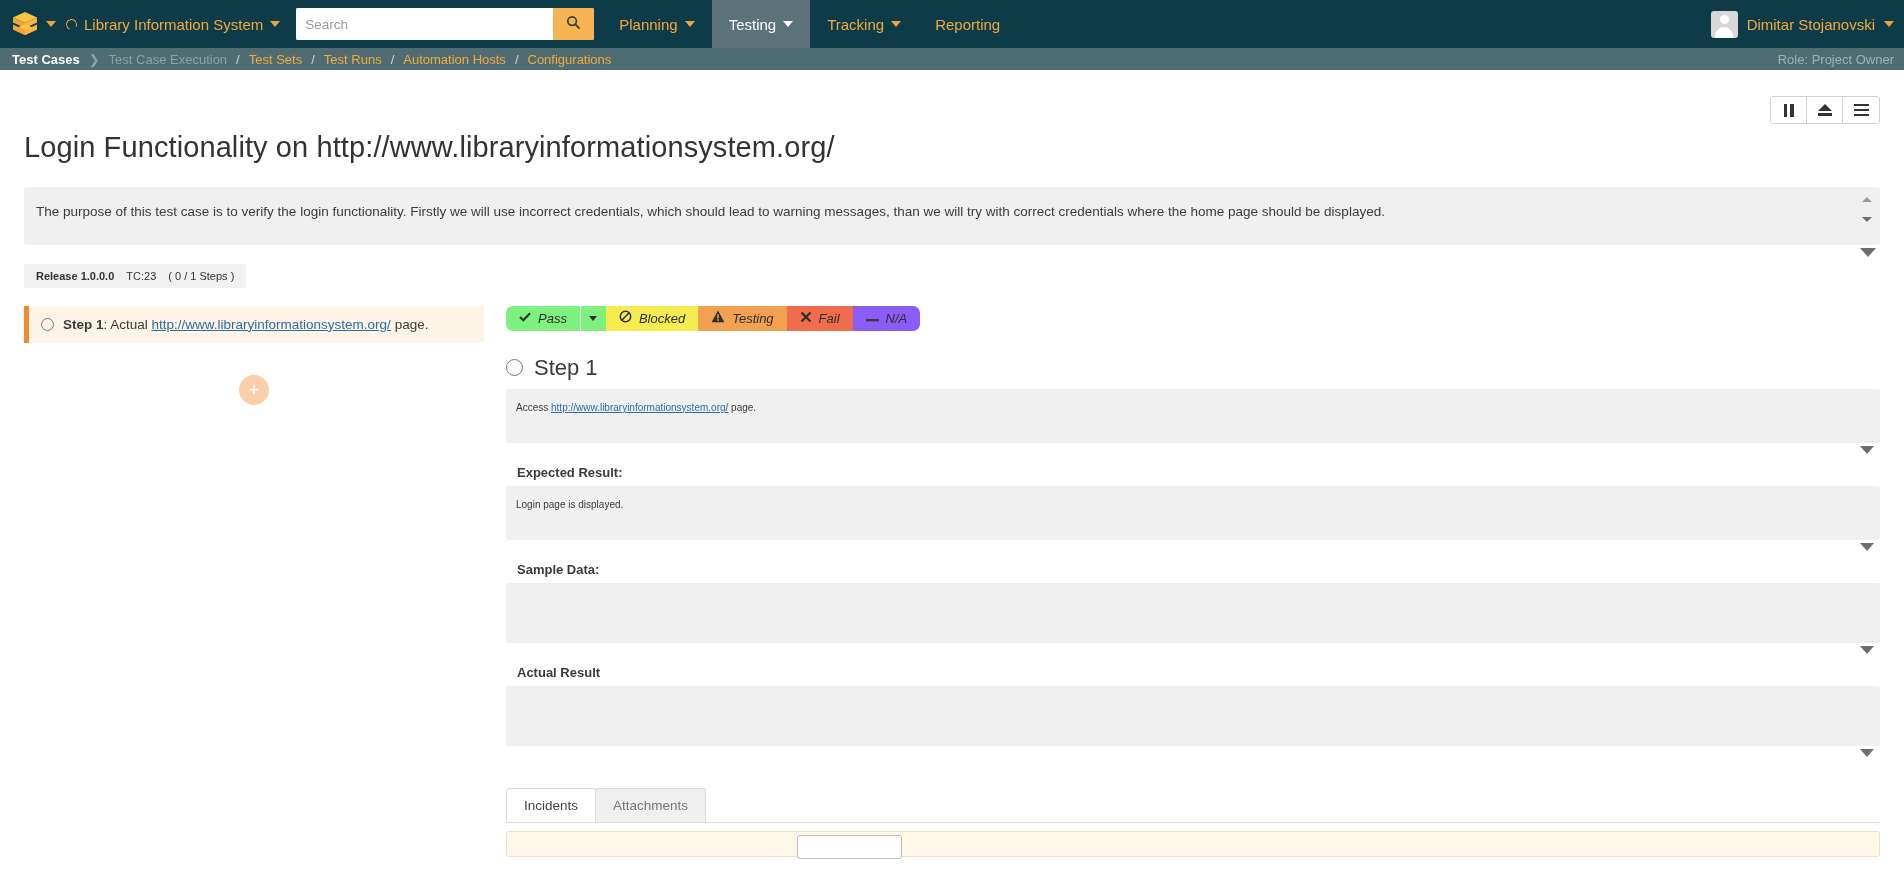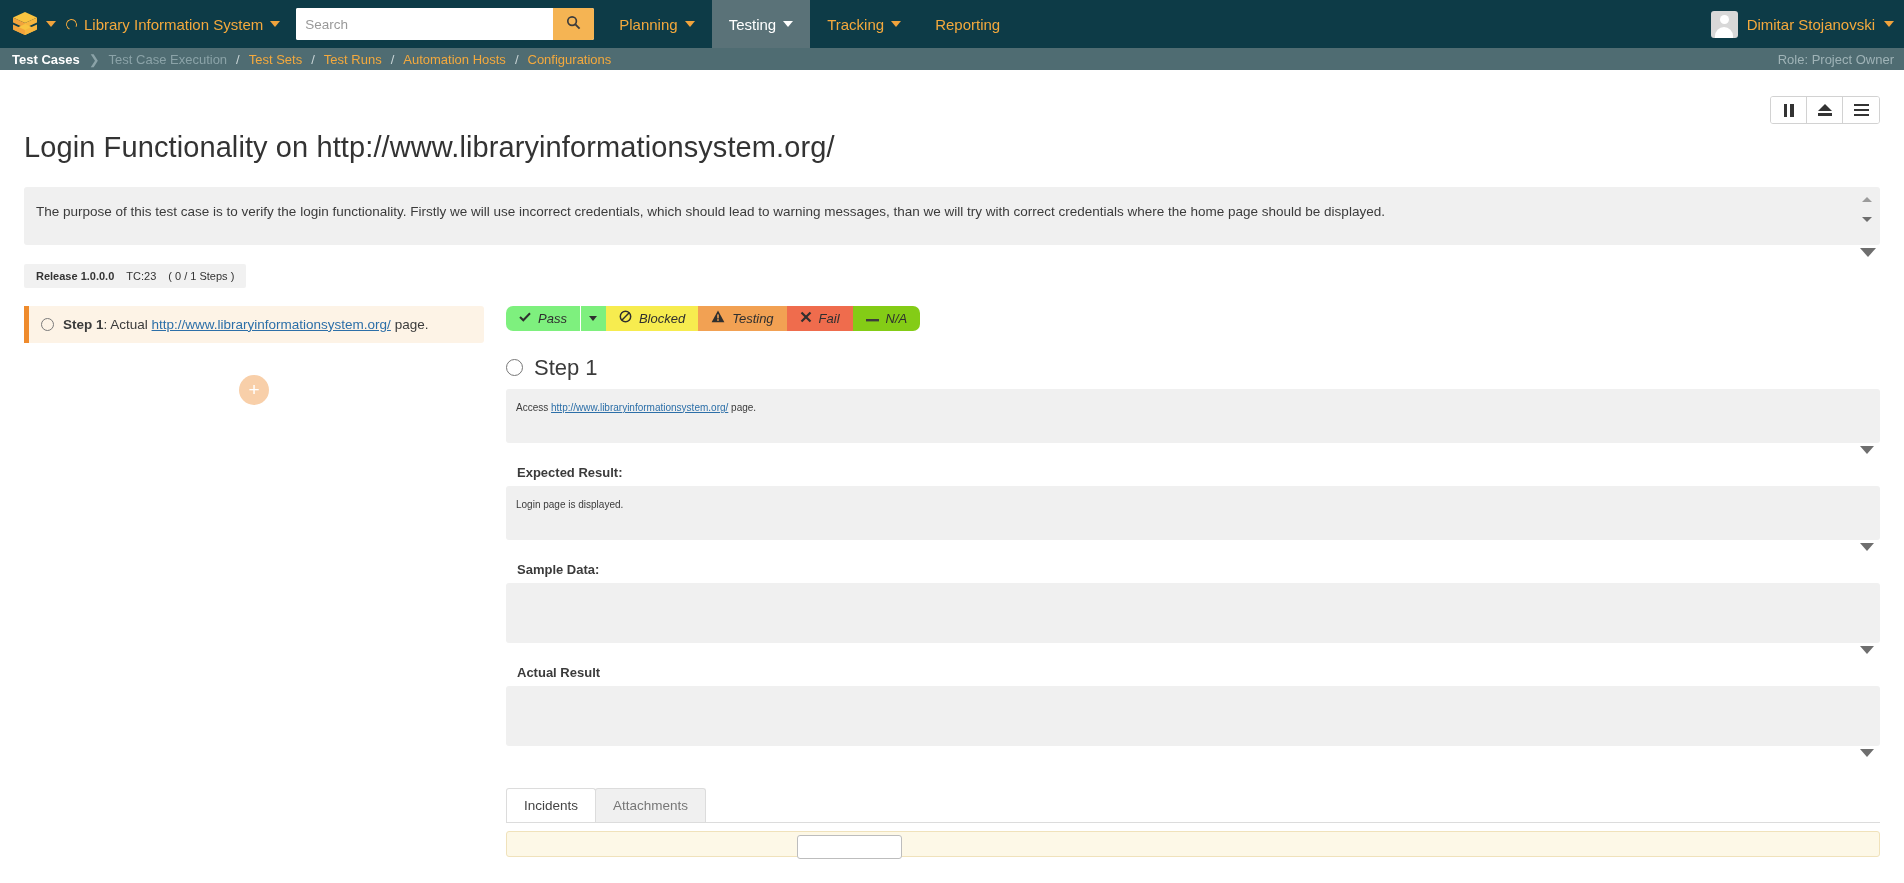--- a/index.html
+++ b/index.html
@@ -273,21 +273,21 @@
   }
   .st-caretbtn .t {
     width: 0; height: 0;
     border-left: 4.5px solid transparent;
     border-right: 4.5px solid transparent;
     border-top: 5px solid #2f2f2f;
   }
   .st-blocked { background: #f7ec4f; }
   .st-caution { background: #f2a153; }
   .st-fail    { background: #ef6c4d; }
-  .st-na      { background: #84cc16; }
+  .st-na      { background: #8b5cf6; }
 
   .step-head {
     display: flex; align-items: center; gap: 11px;
     margin-top: 24px;
     font-size: 22px; color: #3b3b3b;
   }
   .radio-lg {
     width: 17px; height: 17px; border-radius: 50%;
     border: 1.5px solid #777; flex: none;
   }

